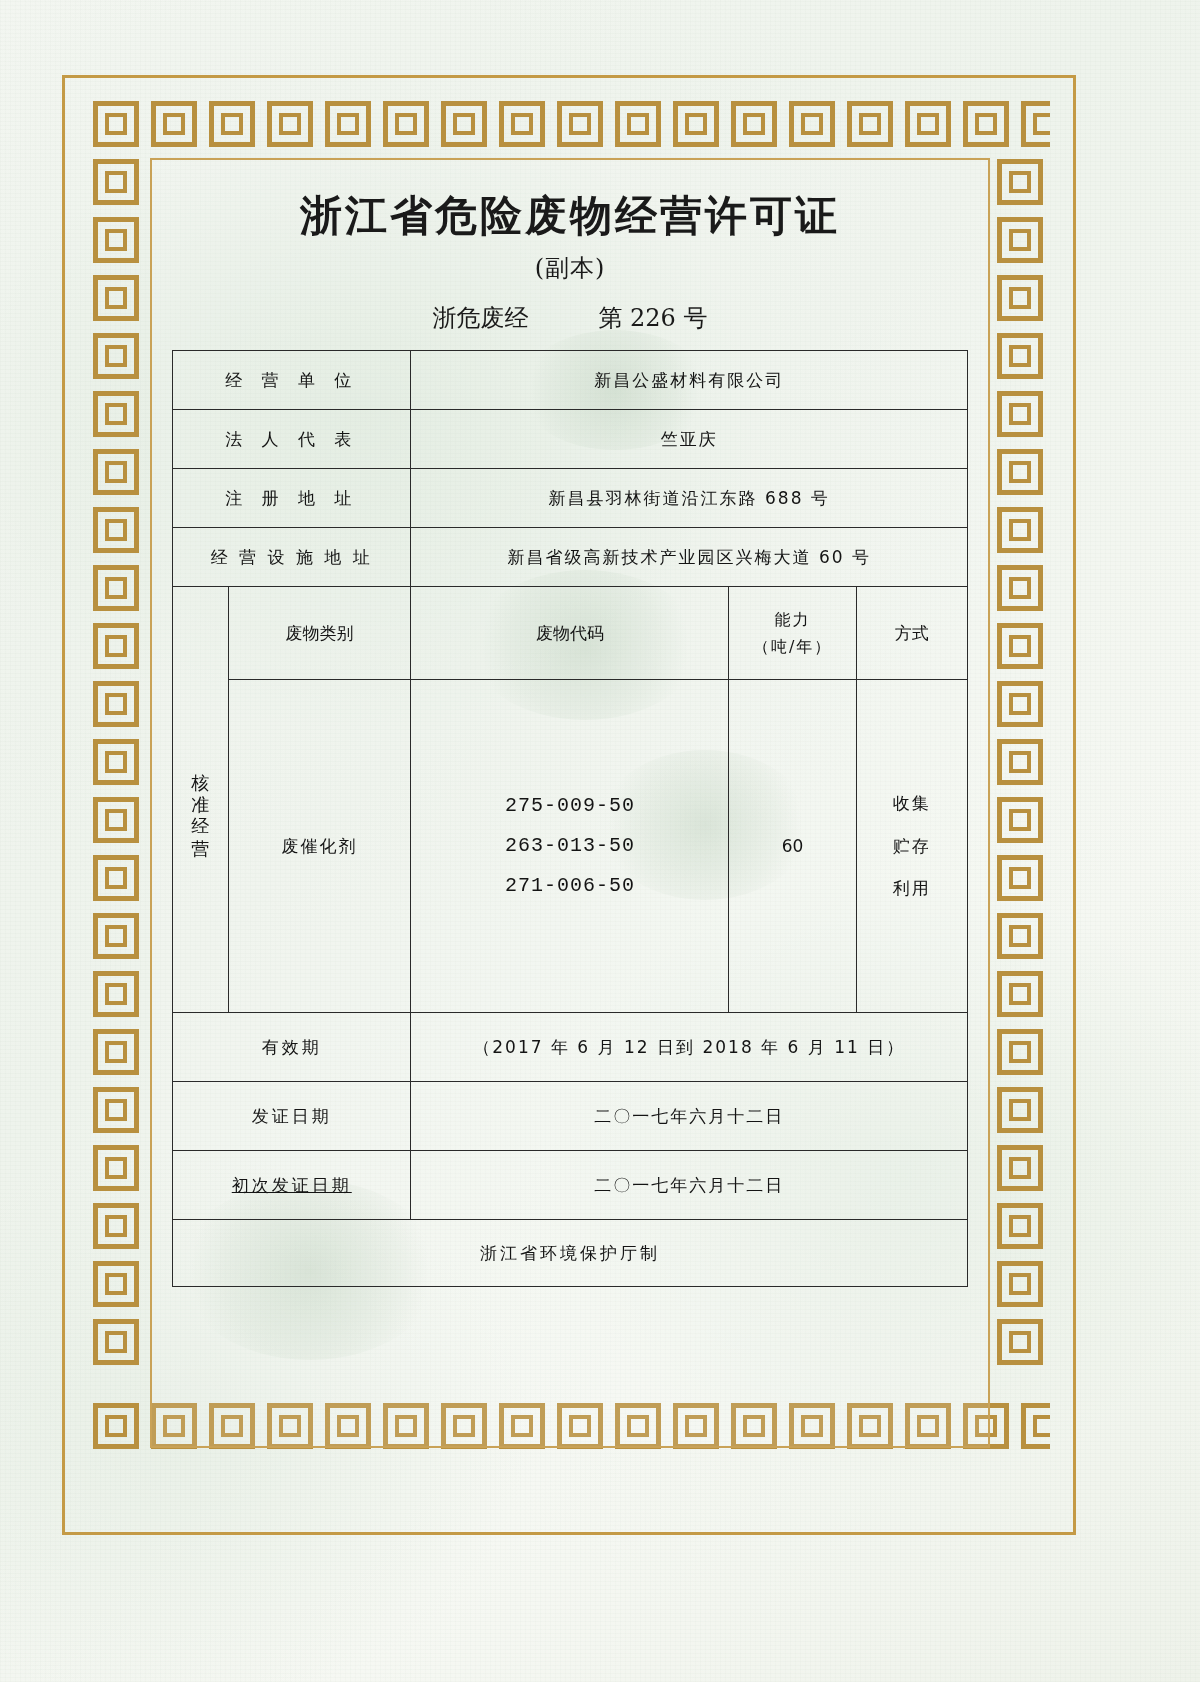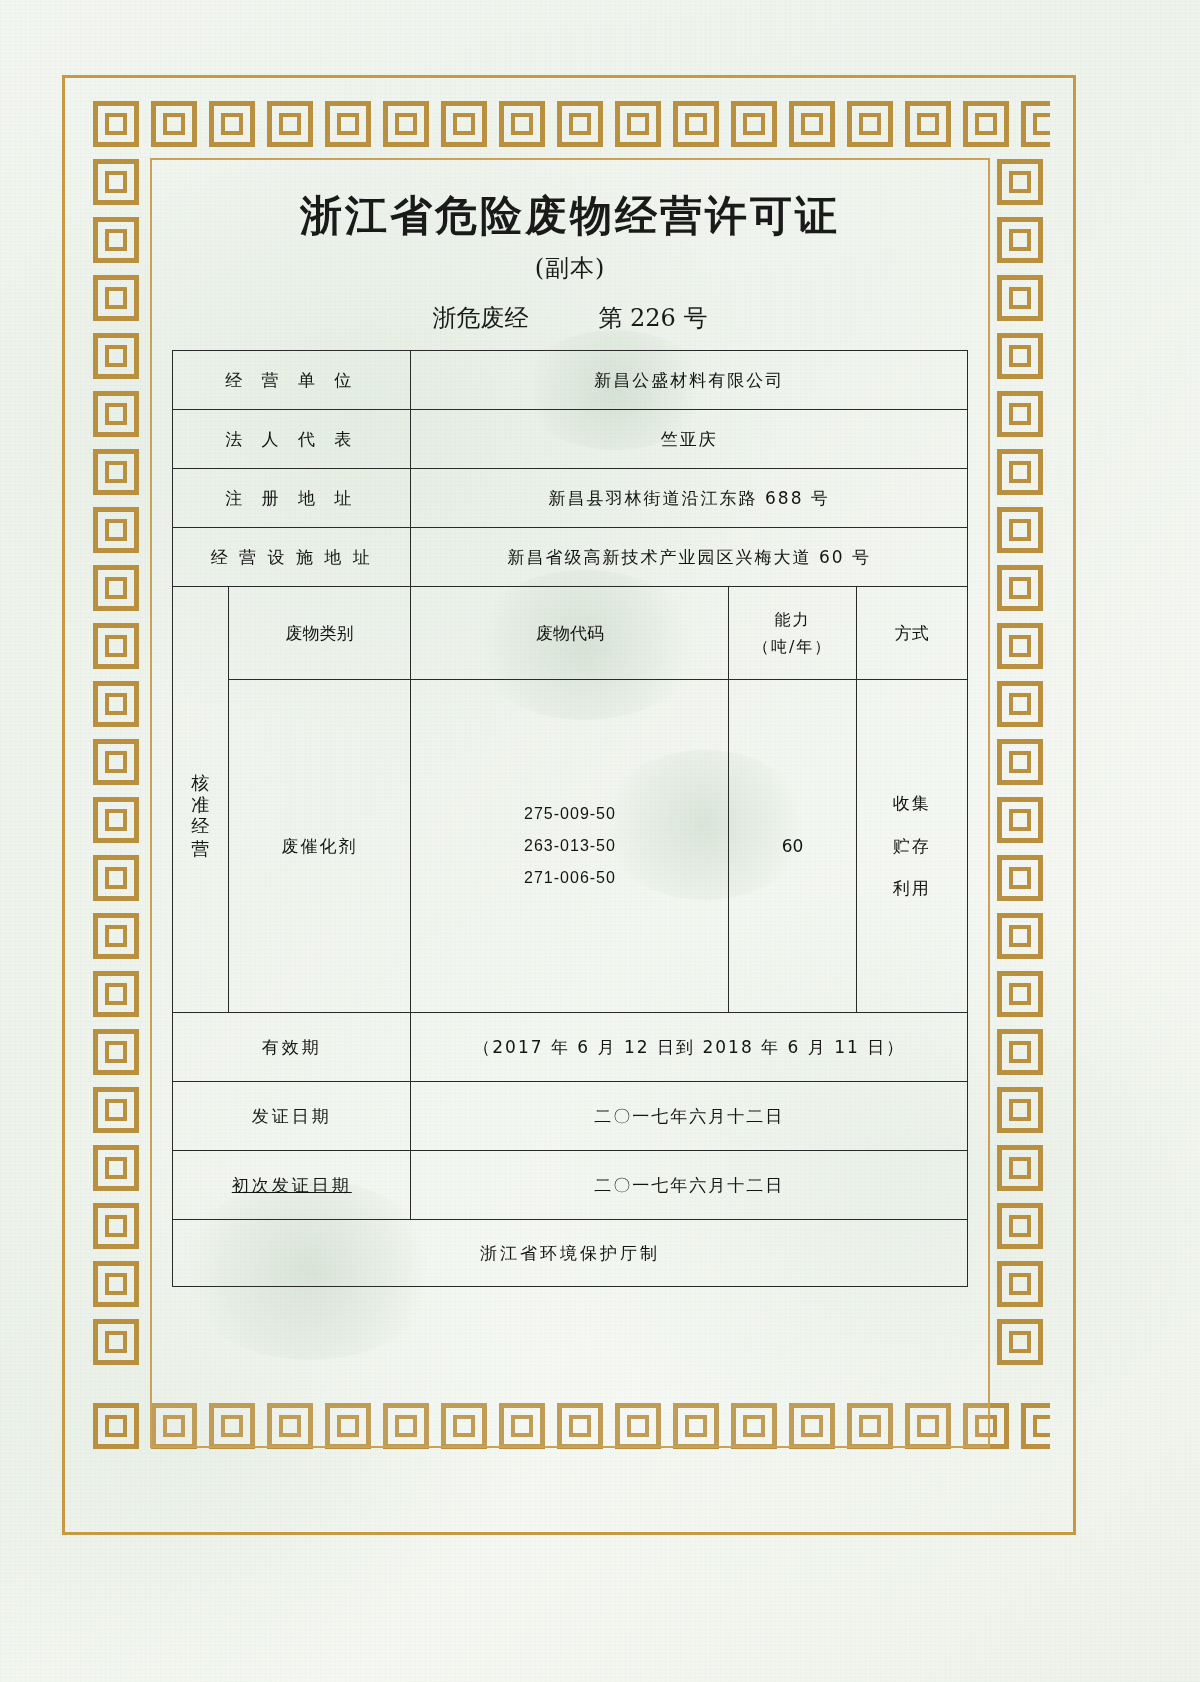--- a/index.html
+++ b/index.html
@@ -157,22 +157,22 @@
   .vert-label {
     writing-mode: vertical-rl;
     letter-spacing: 22px;
     font-size: 18px;
     display: inline-block;
     line-height: 1;
     padding-top: 10px;
   }
 
   .code-list div {
-    font-family: Liberation Sans, sans-serif;
-    font-size: 16px;
+    font-family: Liberation Mono, monospace;
+    font-size: 20px;
     letter-spacing: 1px;
     line-height: 2.0;
   }
   .mode-list div {
     line-height: 2.5;
     letter-spacing: 2px;
     font-size: 17px;
   }
   .cap-head span { display: block; line-height: 1.7; font-size: 16px; letter-spacing: 2px;}
   .footer-cell { height: 54px; letter-spacing: 3px; font-size: 17px; }

